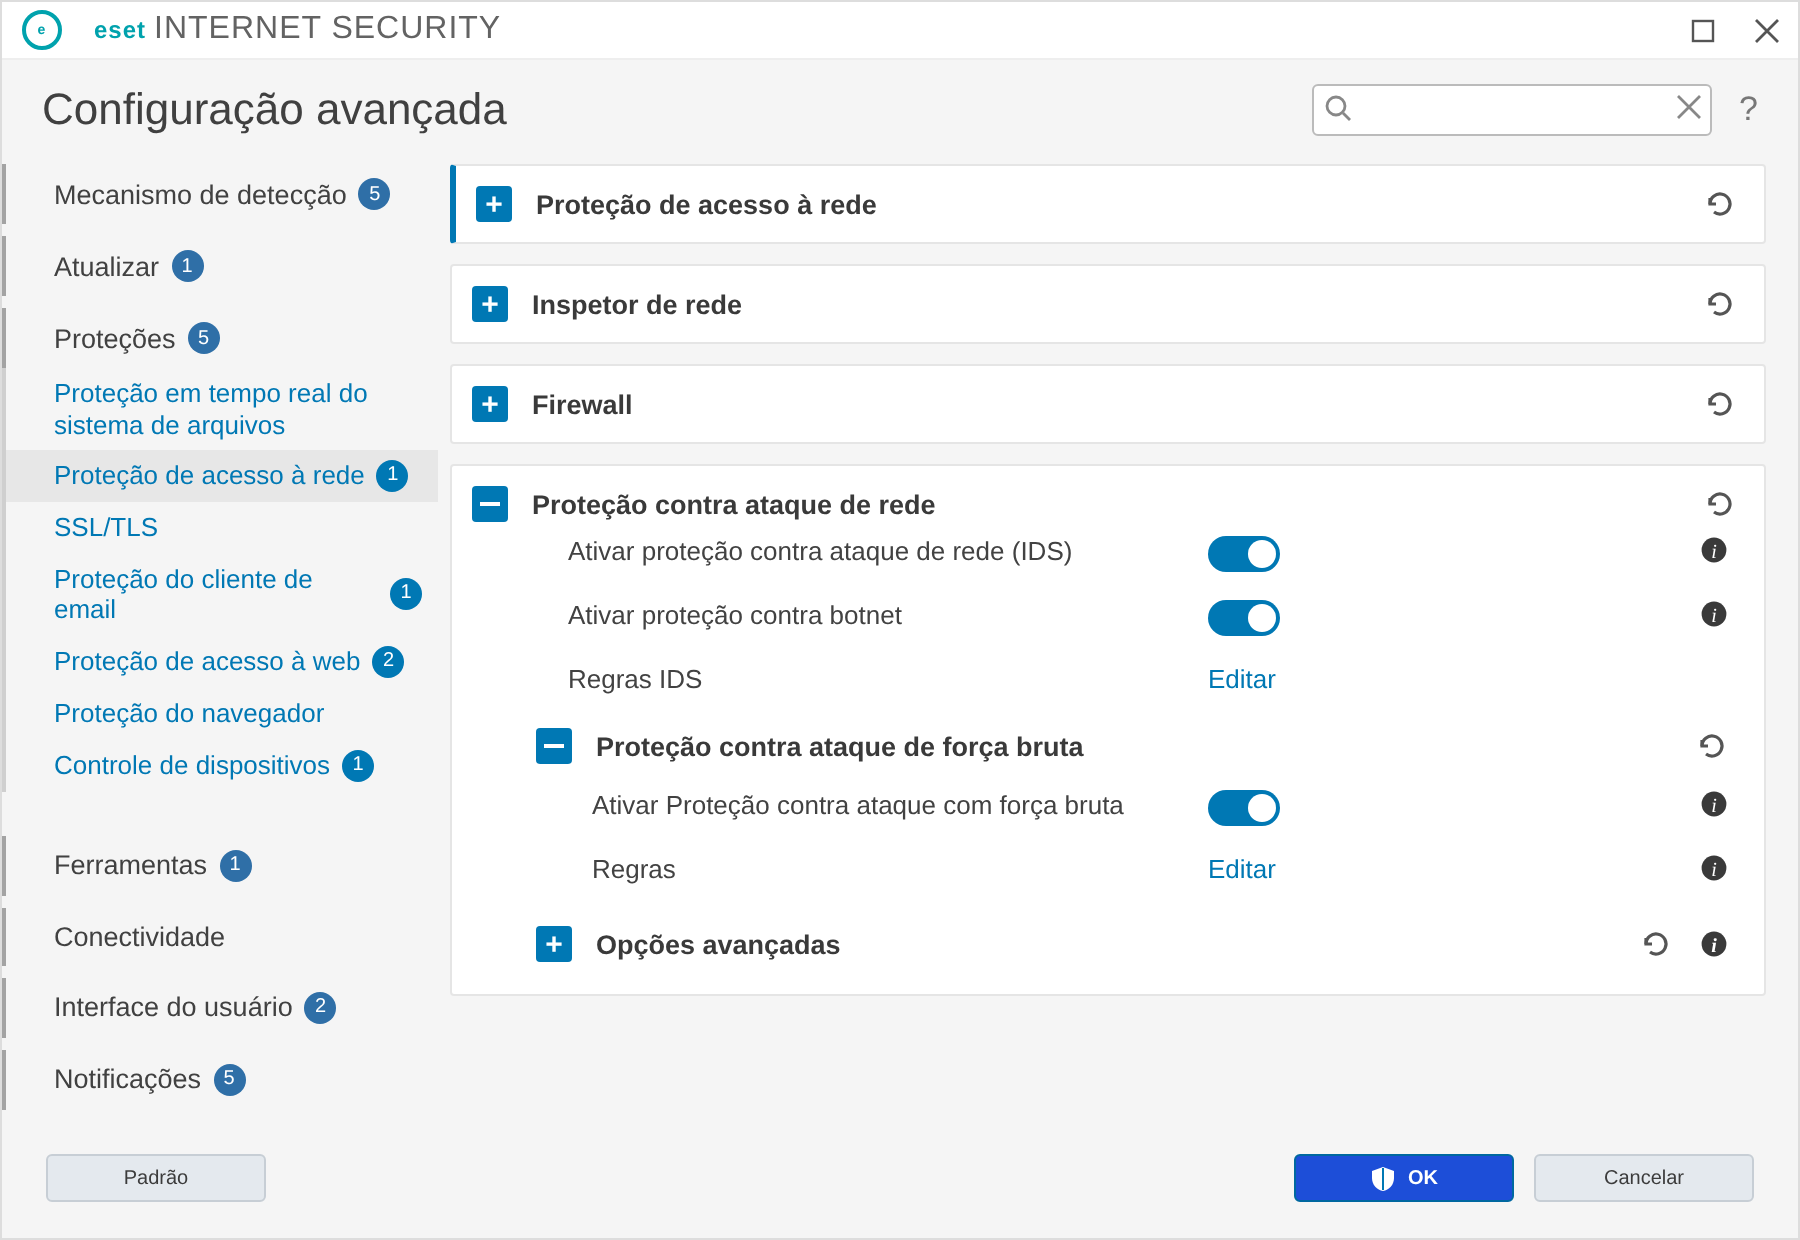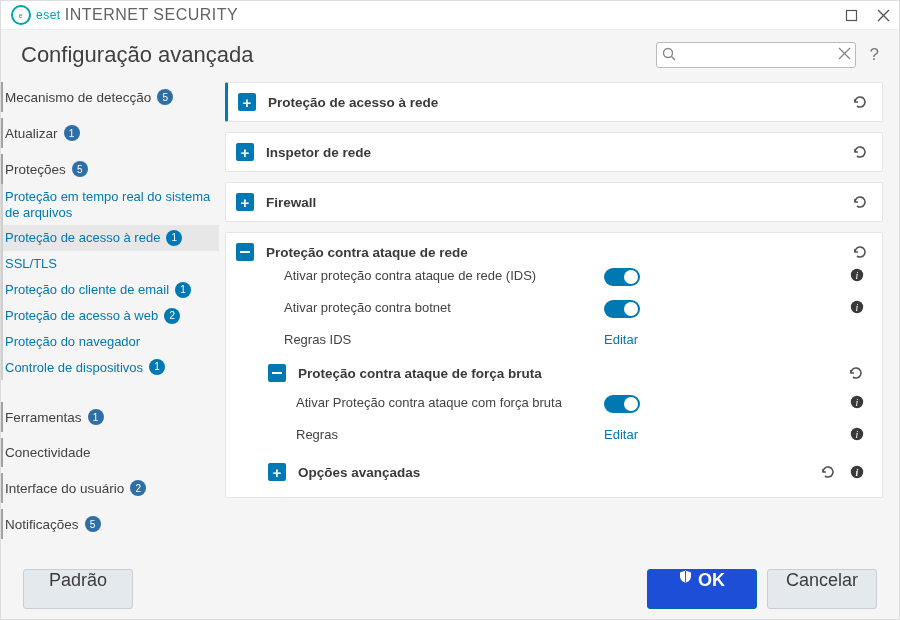--- a/index.html
+++ b/index.html
@@ -1,33 +1,33 @@
 <!DOCTYPE html>
 <html><head>
 <meta charset="utf-8">
 <style>
 html,body{margin:0;padding:0;width:900px;height:620px;overflow:hidden;font-family:"Segoe UI",Arial,sans-serif;font-size:13px;color:#424242;background:#fff}
 .window{width:900px;height:620px;display:flex;flex-direction:column;background:#f5f5f5;border:1px solid #ddd;box-sizing:border-box}
 .titlebar{height:28px;background:#fff;display:flex;align-items:center;padding:0 0 0 10px;border-bottom:1px solid #eee}
-.eset-logo{display:flex;align-items:center;gap:5px;color:#00a2ad;font-weight:normal;font-size:12px;letter-spacing:.5px}
+.eset-logo{display:flex;align-items:center;gap:16px;color:#00a2ad;font-weight:bold;font-size:12px;letter-spacing:.5px}
 .eset-logo .ring{width:16px;height:16px;border-radius:50%;border:2px solid #00a2ad;display:flex;align-items:center;justify-content:center;font-size:7px;color:#00a2ad}
 .product{color:#636363;font-size:16px;letter-spacing:.5px;margin-left:4px}
 .win-ctrls{margin-left:auto;display:flex}
 .win-btn{width:32px;height:28px;display:flex;align-items:center;justify-content:center;cursor:default;color:#555;font-size:14px}
 .header{display:flex;align-items:center;padding:12px 20px 14px 20px}
 .header h1{margin:0;font-size:22px;font-weight:400;color:#404040}
 .header-right{margin-left:auto;display:flex;align-items:center;gap:14px}
 .search-wrap{position:relative;width:200px}
 .search-input{width:100%;height:26px;border:1px solid #bbb;border-radius:3px;padding:0 24px 0 26px;box-sizing:border-box;background:#fff;font-size:13px}
 .search-ic{position:absolute;left:6px;top:5px;color:#888}
 .clear-ic{position:absolute;right:6px;top:5px;color:#888;font-size:13px}
 .help{color:#777;font-size:17px;cursor:default}
 .body{flex:1;display:flex;min-height:0;padding:0 14px 0 0}
 .sidebar{width:218px;flex:none;padding:0 6px 0 0;overflow:auto}
-.side-item{display:flex;align-items:center;padding:7px 8px 7px 2px;border-left:2px solid transparent;color:#414141;cursor:default;gap:6px}
+.side-item{display:flex;align-items:center;padding:7px 8px 7px 24px;border-left:2px solid transparent;color:#414141;cursor:default;gap:6px}
 .side-item.top{border-left-color:#a3a3a3;font-size:13.5px}
 .side-item.sub{color:#0078b4;font-size:13px;padding-top:5px;padding-bottom:5px;border-left-color:#cfcfcf;line-height:1.2}
 .side-item.active{background:#e7e7e7}
 .badge{background:#2f6fa7;color:#fff;border-radius:9px;min-width:16px;height:16px;font-size:10px;display:inline-flex;align-items:center;justify-content:center;padding:0 5px;box-sizing:border-box}
 .side-item.sub .badge{background:#0078b4}
 .content{flex:1;overflow:auto;padding-right:2px}
 .panel{background:#fff;border:1px solid #e5e5e5;border-radius:2px;margin-bottom:10px;padding:10px 14px 10px 10px}
 .panel.open{border-left:3px solid #0078b4}
 .prow{display:flex;align-items:center;gap:12px}
 .sq{width:18px;height:18px;background:#0078b4;color:#fff;display:flex;align-items:center;justify-content:center;font-size:15px;font-weight:bold;border-radius:2px;flex:none}
@@ -40,21 +40,21 @@
 .sub-row .label{flex:0 0 320px}
 .link{color:#0078b4;cursor:default}
 .toggle{width:36px;height:18px;border-radius:9px;background:#0078b4;position:relative;flex:none}
 .toggle::after{content:"";position:absolute;width:14px;height:14px;background:#fff;border-radius:50%;top:2px;right:2px}
 .ctrl-col{width:60px;display:flex;justify-content:flex-start}
 .rgap{flex:1}
 .subhead{display:flex;align-items:center;gap:12px;padding:10px 4px 6px 32px;font-weight:600}
 .subhead .reset{margin-left:auto}
 .sub-row.deep{padding-left:60px}
 .footer{height:60px;display:flex;align-items:center;padding:0 22px;gap:10px}
-.btn{height:40px;min-width:110px;border-radius:3px;display:flex;justify-content:center;font-size:18px;gap:6px;cursor:default;box-sizing:border-box}
+.btn{height:24px;min-width:110px;border-radius:3px;display:flex;align-items:center;justify-content:center;font-size:10px;gap:6px;cursor:default;box-sizing:border-box}
 .btn-default{background:#e4e9ee;border:1px solid #c7ced5;color:#3c3c3c}
 .btn-primary{background:#1d4ed8;color:#fff;font-weight:600;border:1px solid #0068a0}
 .footer .spacer{flex:1}
 svg{overflow:visible}
 </style>
 </head>
 <body>
 
 <div class="window">
 

